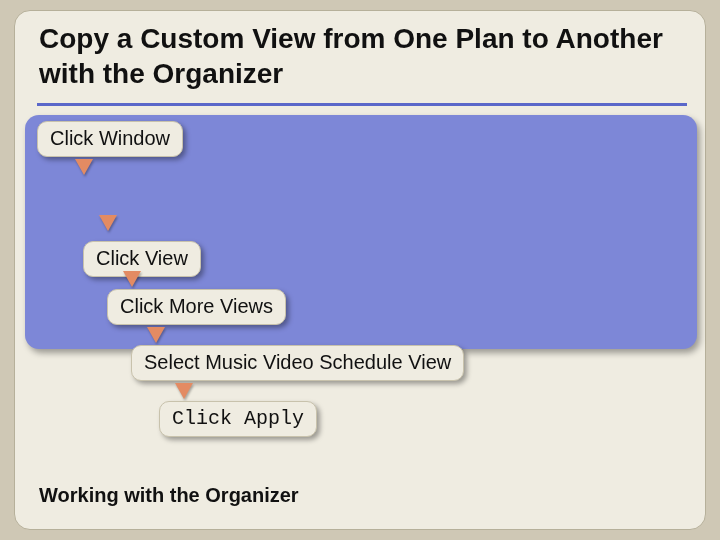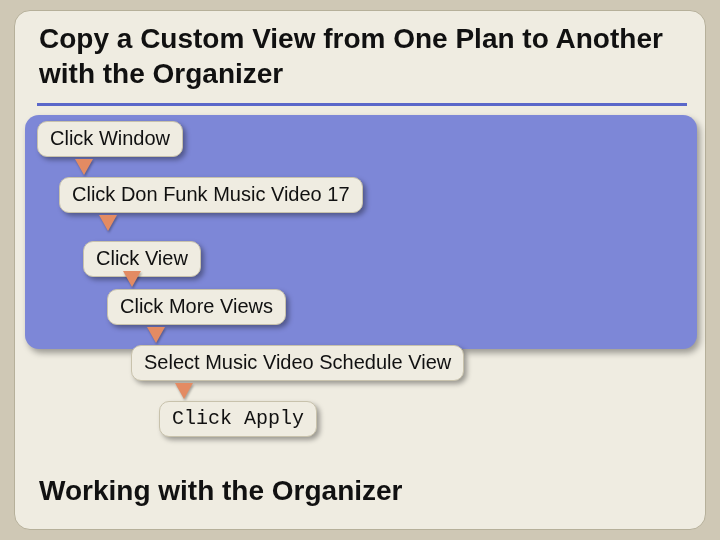--- a/index.html
+++ b/index.html
@@ -68,39 +68,38 @@
     border-left: 9px solid transparent;
     border-right: 9px solid transparent;
     border-top: 16px solid #e38b63;
     filter: drop-shadow(1px 2px 1px rgba(0,0,0,0.3));
   }
   .footer {
     position: absolute;
     left: 24px;
     bottom: 22px;
     font-family: Verdana, Geneva, sans-serif;
-    font-size: 28px;
+    font-size: 20px;
     font-weight: bold;
     color: #111;
   }
 </style>
 </head>
 <body>
 
 <div class="card">
 
   <div class="title">Copy a Custom View from One Plan to Another with the Organizer</div>
   <div class="title-rule"></div>
 
   <div class="big-block">
 
     <div class="step" style="left:12px; top:6px;">Click Window</div>
     <div class="arrow" style="left:50px; top:44px;"></div>
 
-    <div class="step" style="left:34px; top:62px;">Click Don Funk Music Video 17</div>
     <div class="arrow" style="left:74px; top:100px;"></div>
 
     <div class="step" style="left:58px; top:118px;margin-top:8px;">Click View</div>
     <div class="arrow" style="left:98px; top:156px;"></div>
 
     <div class="step" style="left:82px; top:174px;">Click More Views</div>
     <div class="arrow" style="left:122px; top:212px;"></div>
 
     <div class="step" style="left:106px; top:230px;">Select Music Video Schedule View</div>
     <div class="arrow" style="left:150px; top:268px;"></div>

